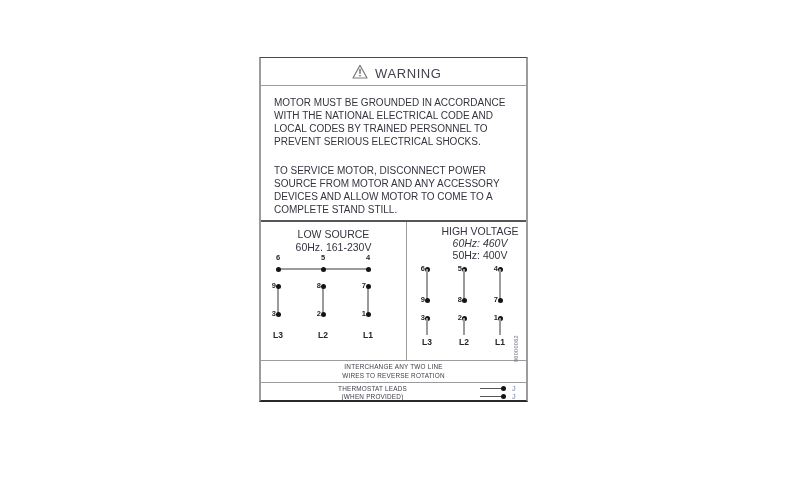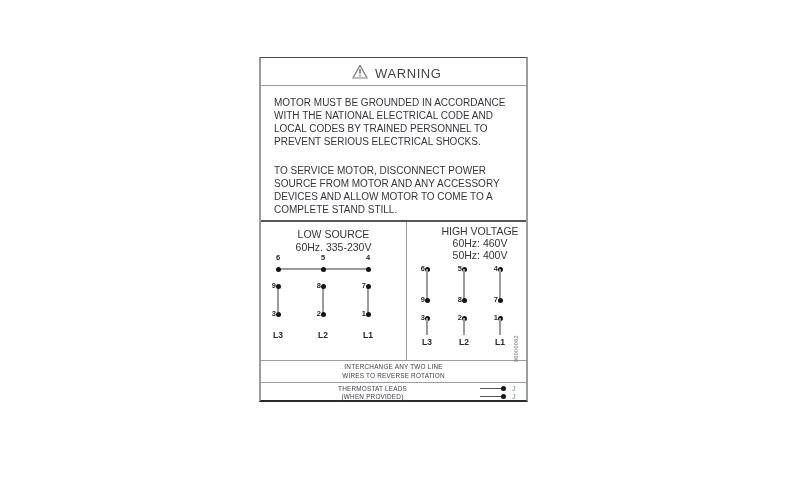--- a/index.html
+++ b/index.html
@@ -68,21 +68,21 @@
 WITH THE NATIONAL ELECTRICAL CODE AND
 LOCAL CODES BY TRAINED PERSONNEL TO
 PREVENT SERIOUS ELECTRICAL SHOCKS.</div>
     <div class="para p2">TO SERVICE MOTOR, DISCONNECT POWER
 SOURCE FROM MOTOR AND ANY ACCESSORY
 DEVICES AND ALLOW MOTOR TO COME TO A
 COMPLETE STAND STILL.</div>
 
     <div>
       <div class="sec-title lv-w" style="top:170px;">LOW SOURCE</div>
-      <div class="sec-title lv-w" style="top:183px;">60Hz. 335-230V</div>
+      <div class="sec-title lv-w" style="top:183px;">60Hz. 161-230V</div>
 
       <div class="wire-h" style="left:17px;top:210px;width:90px;"></div>
 
       <div class="tnum num-c" style="left:11px;top:195px;">6</div>
       <div class="tnum num-c" style="left:56px;top:195px;">5</div>
       <div class="tnum num-c" style="left:101px;top:195px;">4</div>
       <div class="dot" style="left:14.5px;top:208.5px;"></div>
       <div class="dot" style="left:59.5px;top:208.5px;"></div>
       <div class="dot" style="left:104.5px;top:208.5px;"></div>
 
@@ -104,21 +104,21 @@
       <div class="dot" style="left:59.5px;top:253.5px;"></div>
       <div class="dot" style="left:104.5px;top:253.5px;"></div>
 
       <div class="llab" style="left:7px;top:272px;">L3</div>
       <div class="llab" style="left:52px;top:272px;">L2</div>
       <div class="llab" style="left:97px;top:272px;">L1</div>
     </div>
 
     <div>
       <div class="sec-title hv-w" style="top:167px;">HIGH VOLTAGE</div>
-      <div class="sec-title hv-w" style="top:179px;">60Hz: 460V</div>
+      <div class="sec-title hv-w" style="top:179px;font-style:italic;">60Hz: 460V</div>
       <div class="sec-title hv-w" style="top:191px;">50Hz: 400V</div>
 
       <div class="tnum num-r" style="left:155px;top:206px;">6</div>
       <div class="tnum num-r" style="left:192px;top:206px;">5</div>
       <div class="tnum num-r" style="left:228px;top:206px;">4</div>
       <div class="dot" style="left:163.5px;top:208.5px;"></div>
       <div class="dot" style="left:200.5px;top:208.5px;"></div>
       <div class="dot" style="left:236.5px;top:208.5px;"></div>
 
       <div class="wire-v" style="left:165.2px;top:211px;height:31px;"></div>

